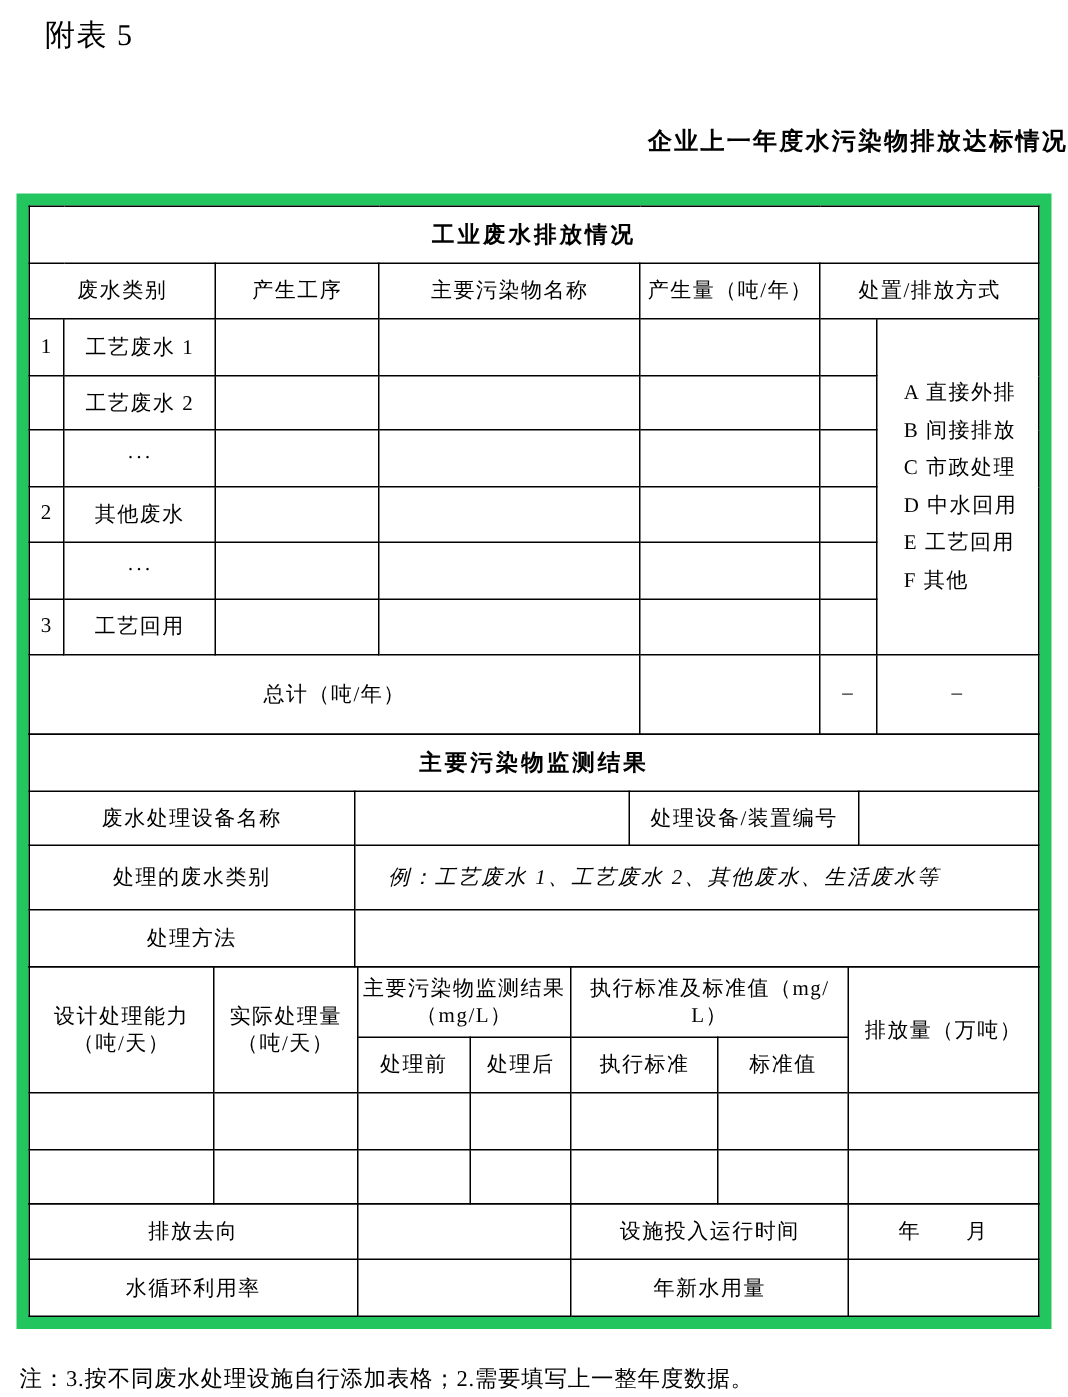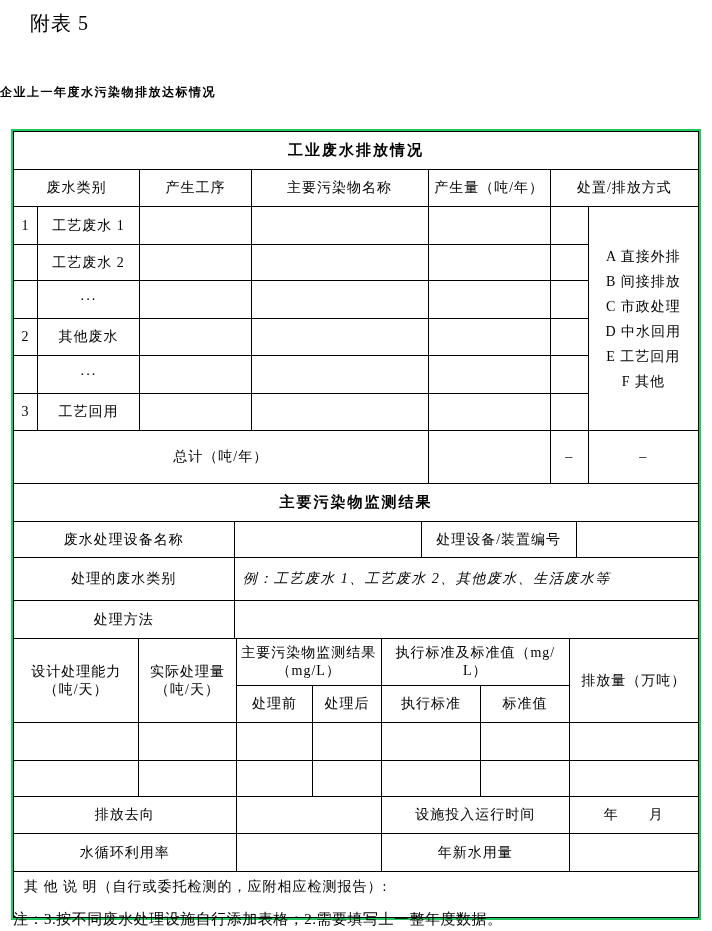--- a/index.html
+++ b/index.html
@@ -1,31 +1,31 @@
 <!DOCTYPE html>
 <html lang="zh"><head>
 <meta charset="utf-8">
 <style>
   html,body{margin:0;padding:0;}
   body{
     width:712px;height:931px;position:relative;background:#ffffff;color:#000;
     font-family:"Liberation Serif", serif;
   }
   .appendix{position:absolute;left:30px;top:10px;font-size:20px;letter-spacing:1px;}
-  .doc-title{position:absolute;left:0;top:84px;width:712px;text-align:left;
-    font-size:12px;font-weight:bold;letter-spacing:1.5px;}
-  .table-wrap{position:absolute;left:11px;top:129px;width:690px;border:2px solid #22c55e;box-sizing:border-box;background:#fff;}
+  .doc-title{position:absolute;left:0;top:84px;width:712px;text-align:right;
+    font-size:16px;font-weight:bold;letter-spacing:1.5px;}
+  .table-wrap{position:absolute;left:11px;top:129px;width:690px;border:8px solid #22c55e;box-sizing:border-box;background:#fff;}
   table{width:100%;border-collapse:collapse;table-layout:fixed;}
   table + table{margin-top:-1px;}
   td{border:1px solid #000;text-align:center;vertical-align:middle;
      font-size:14px;letter-spacing:1px;padding:2px;overflow:hidden;word-break:break-all;}
   .sec-title{font-weight:bold;font-size:15px;letter-spacing:2px;}
-  .options{text-align:center;padding-left:2px;font-size:14px;}
+  .options{text-align:left;padding-left:18px;font-size:14px;}
   .options div{line-height:25px;}
-  .example{text-align:left;font-style:italic;padding-left:8px;letter-spacing:1.5px;}
+  .example{text-align:left;font-style:italic;padding-left:22px;letter-spacing:1.5px;}
   .other-note{text-align:left;vertical-align:top;padding:6px 10px;letter-spacing:1px;}
   .h36{height:36px}.h37{height:37px}.h38{height:38px}.h39{height:53px}
   .h43{height:43px}.h47{height:47px}.h48{height:46px}
   .foot-note{position:absolute;left:13px;top:910px;font-size:15px;letter-spacing:0.5px;}
 </style>
 </head>
 <body>
 
 <div class="appendix">附表 5</div>
 <div class="doc-title">企业上一年度水污染物排放达标情况</div>
@@ -207,23 +207,16 @@
     </tr>
     <tr class="h38">
       <td>水循环利用率</td>
       <td></td>
       <td>年新水用量</td>
       <td></td>
     </tr>
   </tbody>
     </table>
 
-  <table>
-    <tbody>
-        <tr class="h48">
-      <td class="other-note">其 他 说 明（自行或委托检测的，应附相应检测报告）:</td>
-    </tr>
-  </tbody>
-    </table>
 
 </div>
 
 <div class="foot-note">注：3.按不同废水处理设施自行添加表格；2.需要填写上一整年度数据。</div>
 
 </body></html>

